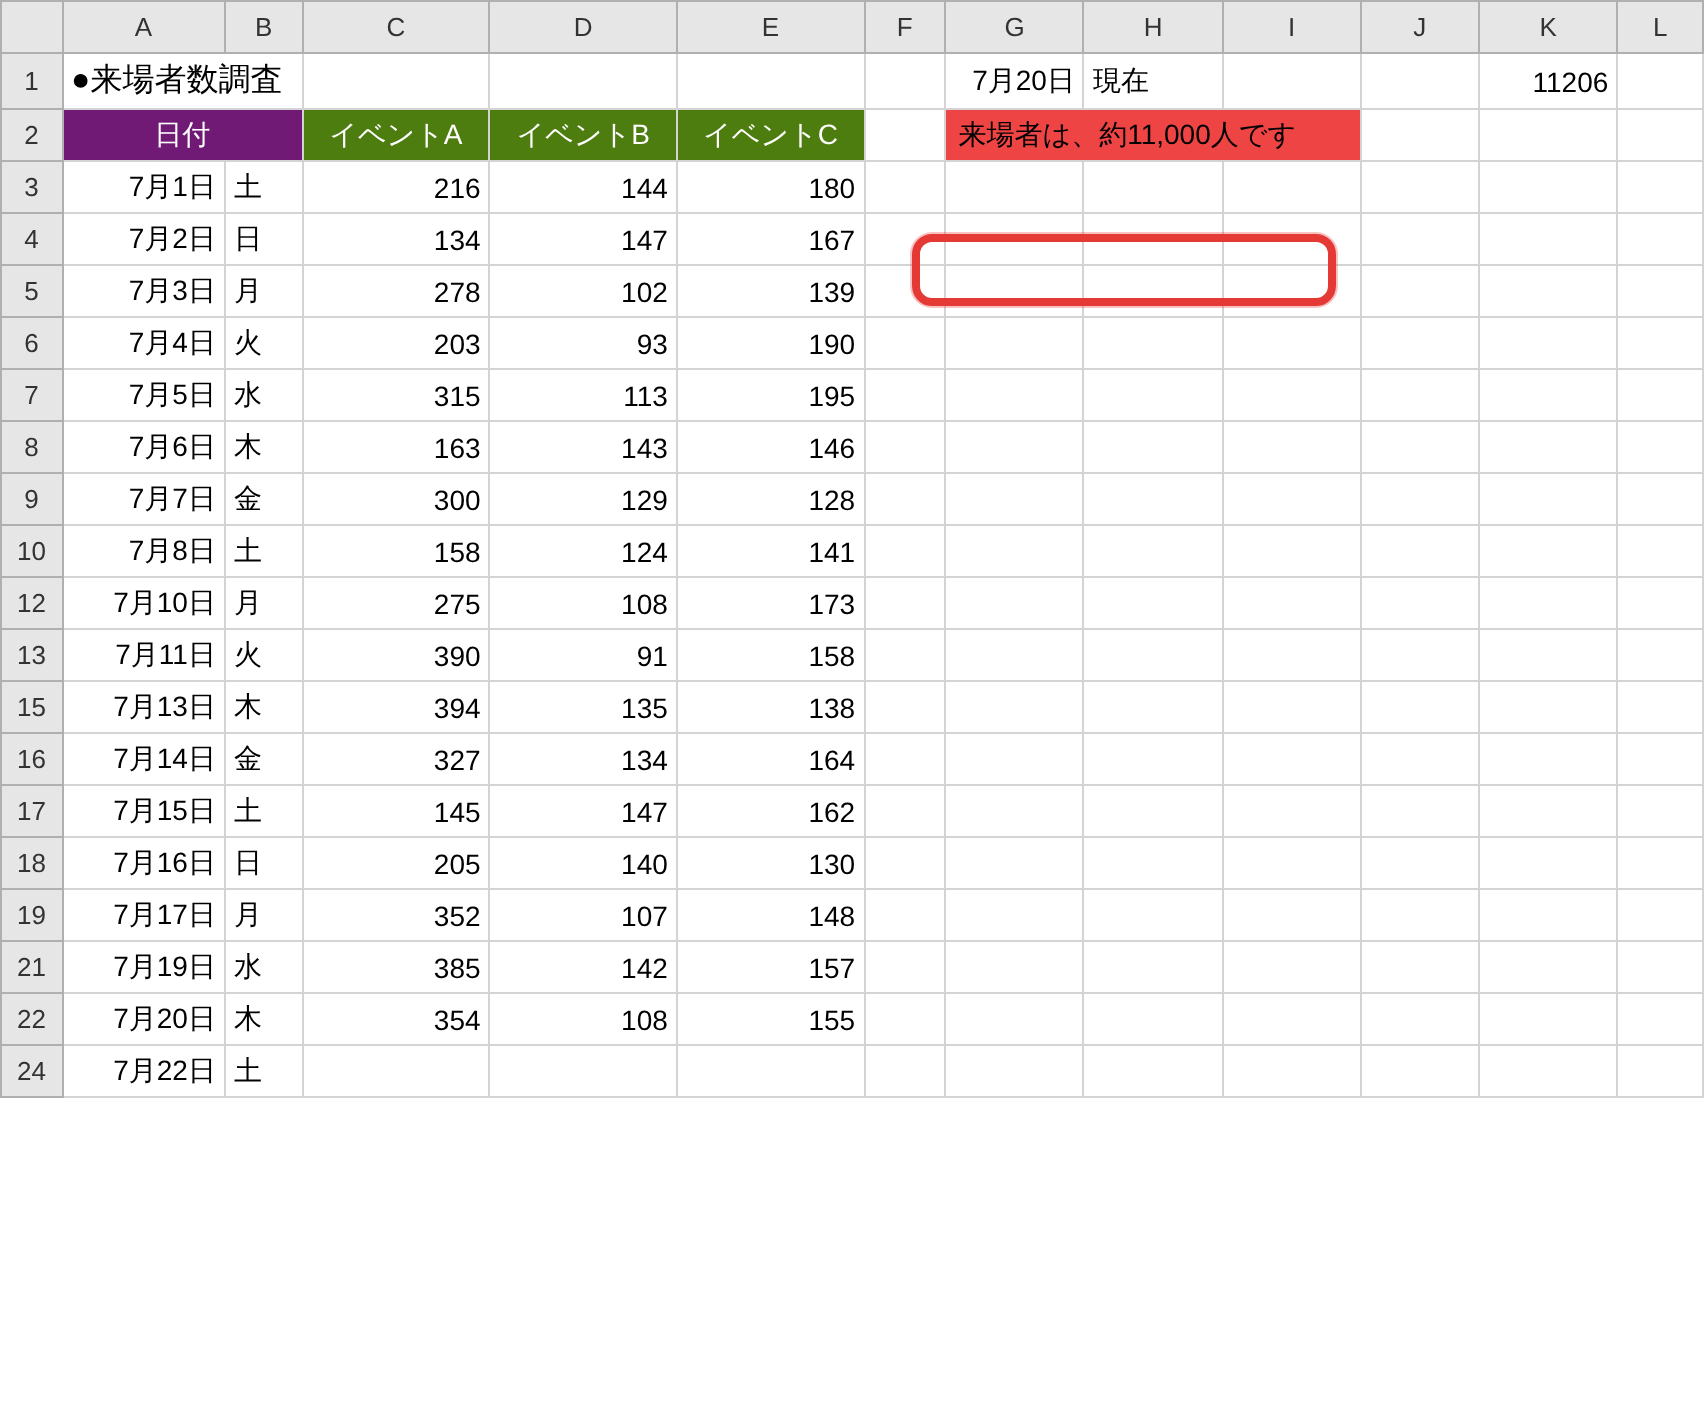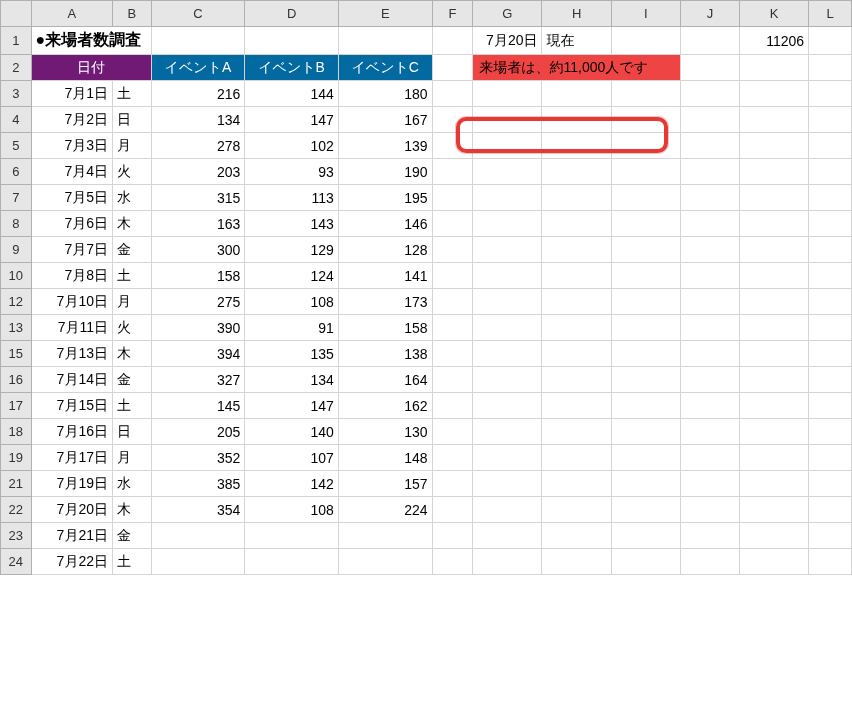--- a/index.html
+++ b/index.html
@@ -46,27 +46,27 @@
     }
     th.row-head {
       background: #e6e6e6;
       border: 1px solid #b0b0b0;
       text-align: center;
       font-size: 13px;
       color: #333;
       width: 30px;
     }
     .title-cell {
-      font-weight: bold;
+      font-weight: normal;
       font-size: 16px;
       text-align: left;
       height: 28px;
     }
     .header-row td {
-      background: #0369a1;
+      background: #4d7c0f;
       color: #fff;
       text-align: center;
       font-size: 14px;
     }
     .header-row td.h-a, .header-row td.h-b { background:#701a75; }
     .date-cell { text-align: right; }
     .day-cell { text-align: left; padding-left:4px; }
     .num-cell { text-align: right; }
     .text-left { text-align: left; }
     .text-right { text-align: right; }
@@ -398,36 +398,21 @@
           <td class=""></td>
           <td class=""></td>
           <td class=""></td>
         </tr>
         <tr>
           <th class="row-head">22</th>
           <td class="date-cell">7月20日</td>
           <td class="day-cell">木</td>
           <td class="num-cell">354</td>
           <td class="num-cell">108</td>
-          <td class="num-cell">224</td>
-          <td class=""></td>
-          <td class=""></td>
-          <td class=""></td>
-          <td class=""></td>
-          <td class=""></td>
-          <td class=""></td>
-          <td class=""></td>
-        </tr>
-        <tr>
-          <th class="row-head">23</th>
-          <td class="date-cell">7月21日</td>
-          <td class="day-cell">金</td>
-          <td class="num-cell"></td>
-          <td class="num-cell"></td>
-          <td class="num-cell"></td>
+          <td class="num-cell">155</td>
           <td class=""></td>
           <td class=""></td>
           <td class=""></td>
           <td class=""></td>
           <td class=""></td>
           <td class=""></td>
           <td class=""></td>
         </tr>
         <tr>
           <th class="row-head">24</th>

